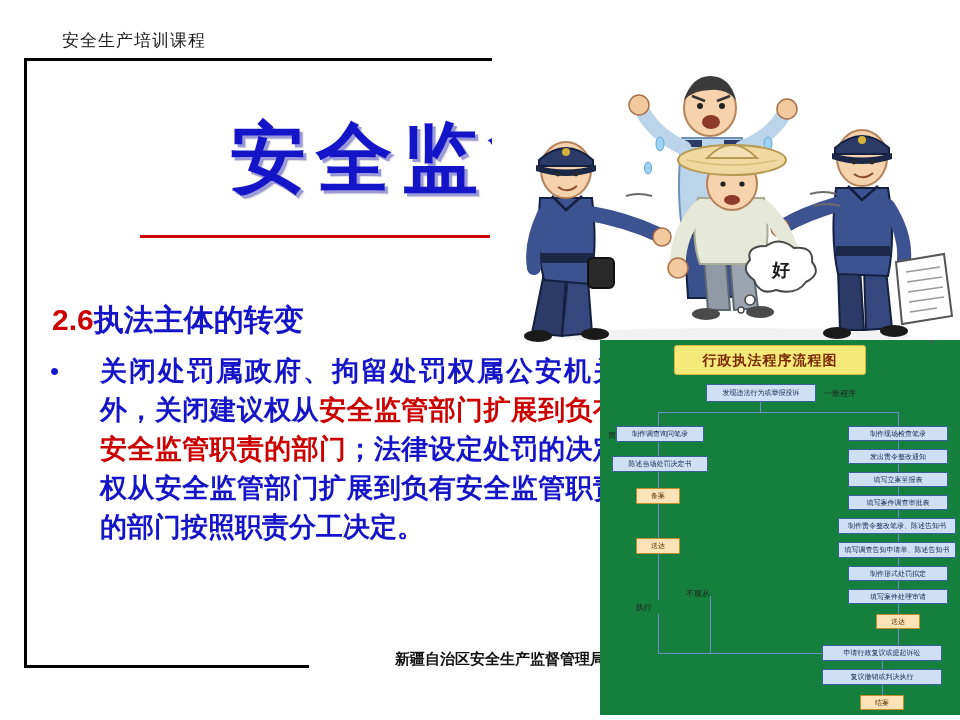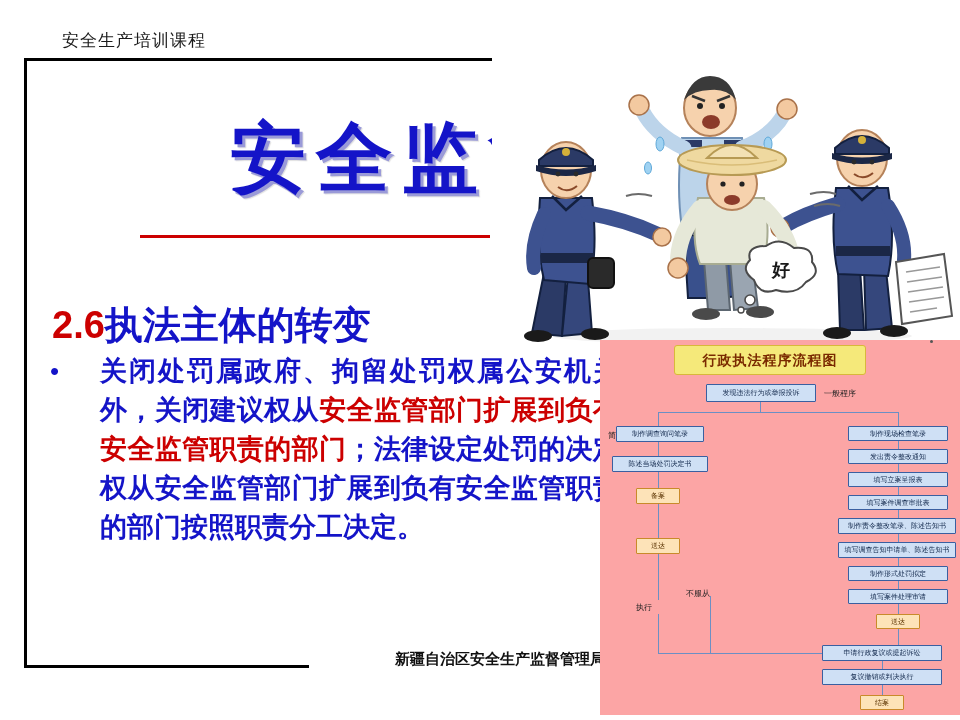--- a/index.html
+++ b/index.html
@@ -94,21 +94,21 @@
     top: 250px;
     font-size: 30px;
     font-weight: bold;
     color: #1414c8;
     white-space: nowrap;
   }
   .heading2 {
     position: absolute;
     left: 52px;
     top: 300px;
-    font-size: 38px;
+    font-size: 30px;
     font-weight: bold;
     color: #1414c8;
     white-space: nowrap;
   }
 
   
   .bullet-dot {
     position: absolute;
     left: 50px;
     top: 358px;
@@ -165,21 +165,21 @@
     overflow: hidden;
   }
 
   
   .flowchart {
     position: absolute;
     left: 600px;
     top: 340px;
     width: 360px;
     height: 375px;
-    background: #fca5a5;
+    background: #15803d;
     overflow: hidden;
   }
   .fc-title {
     position: absolute;
     left: 74px;
     top: 5px;
     width: 190px;
     height: 28px;
     background: #f5e97a;
     border: 1px solid #d8b83a;

